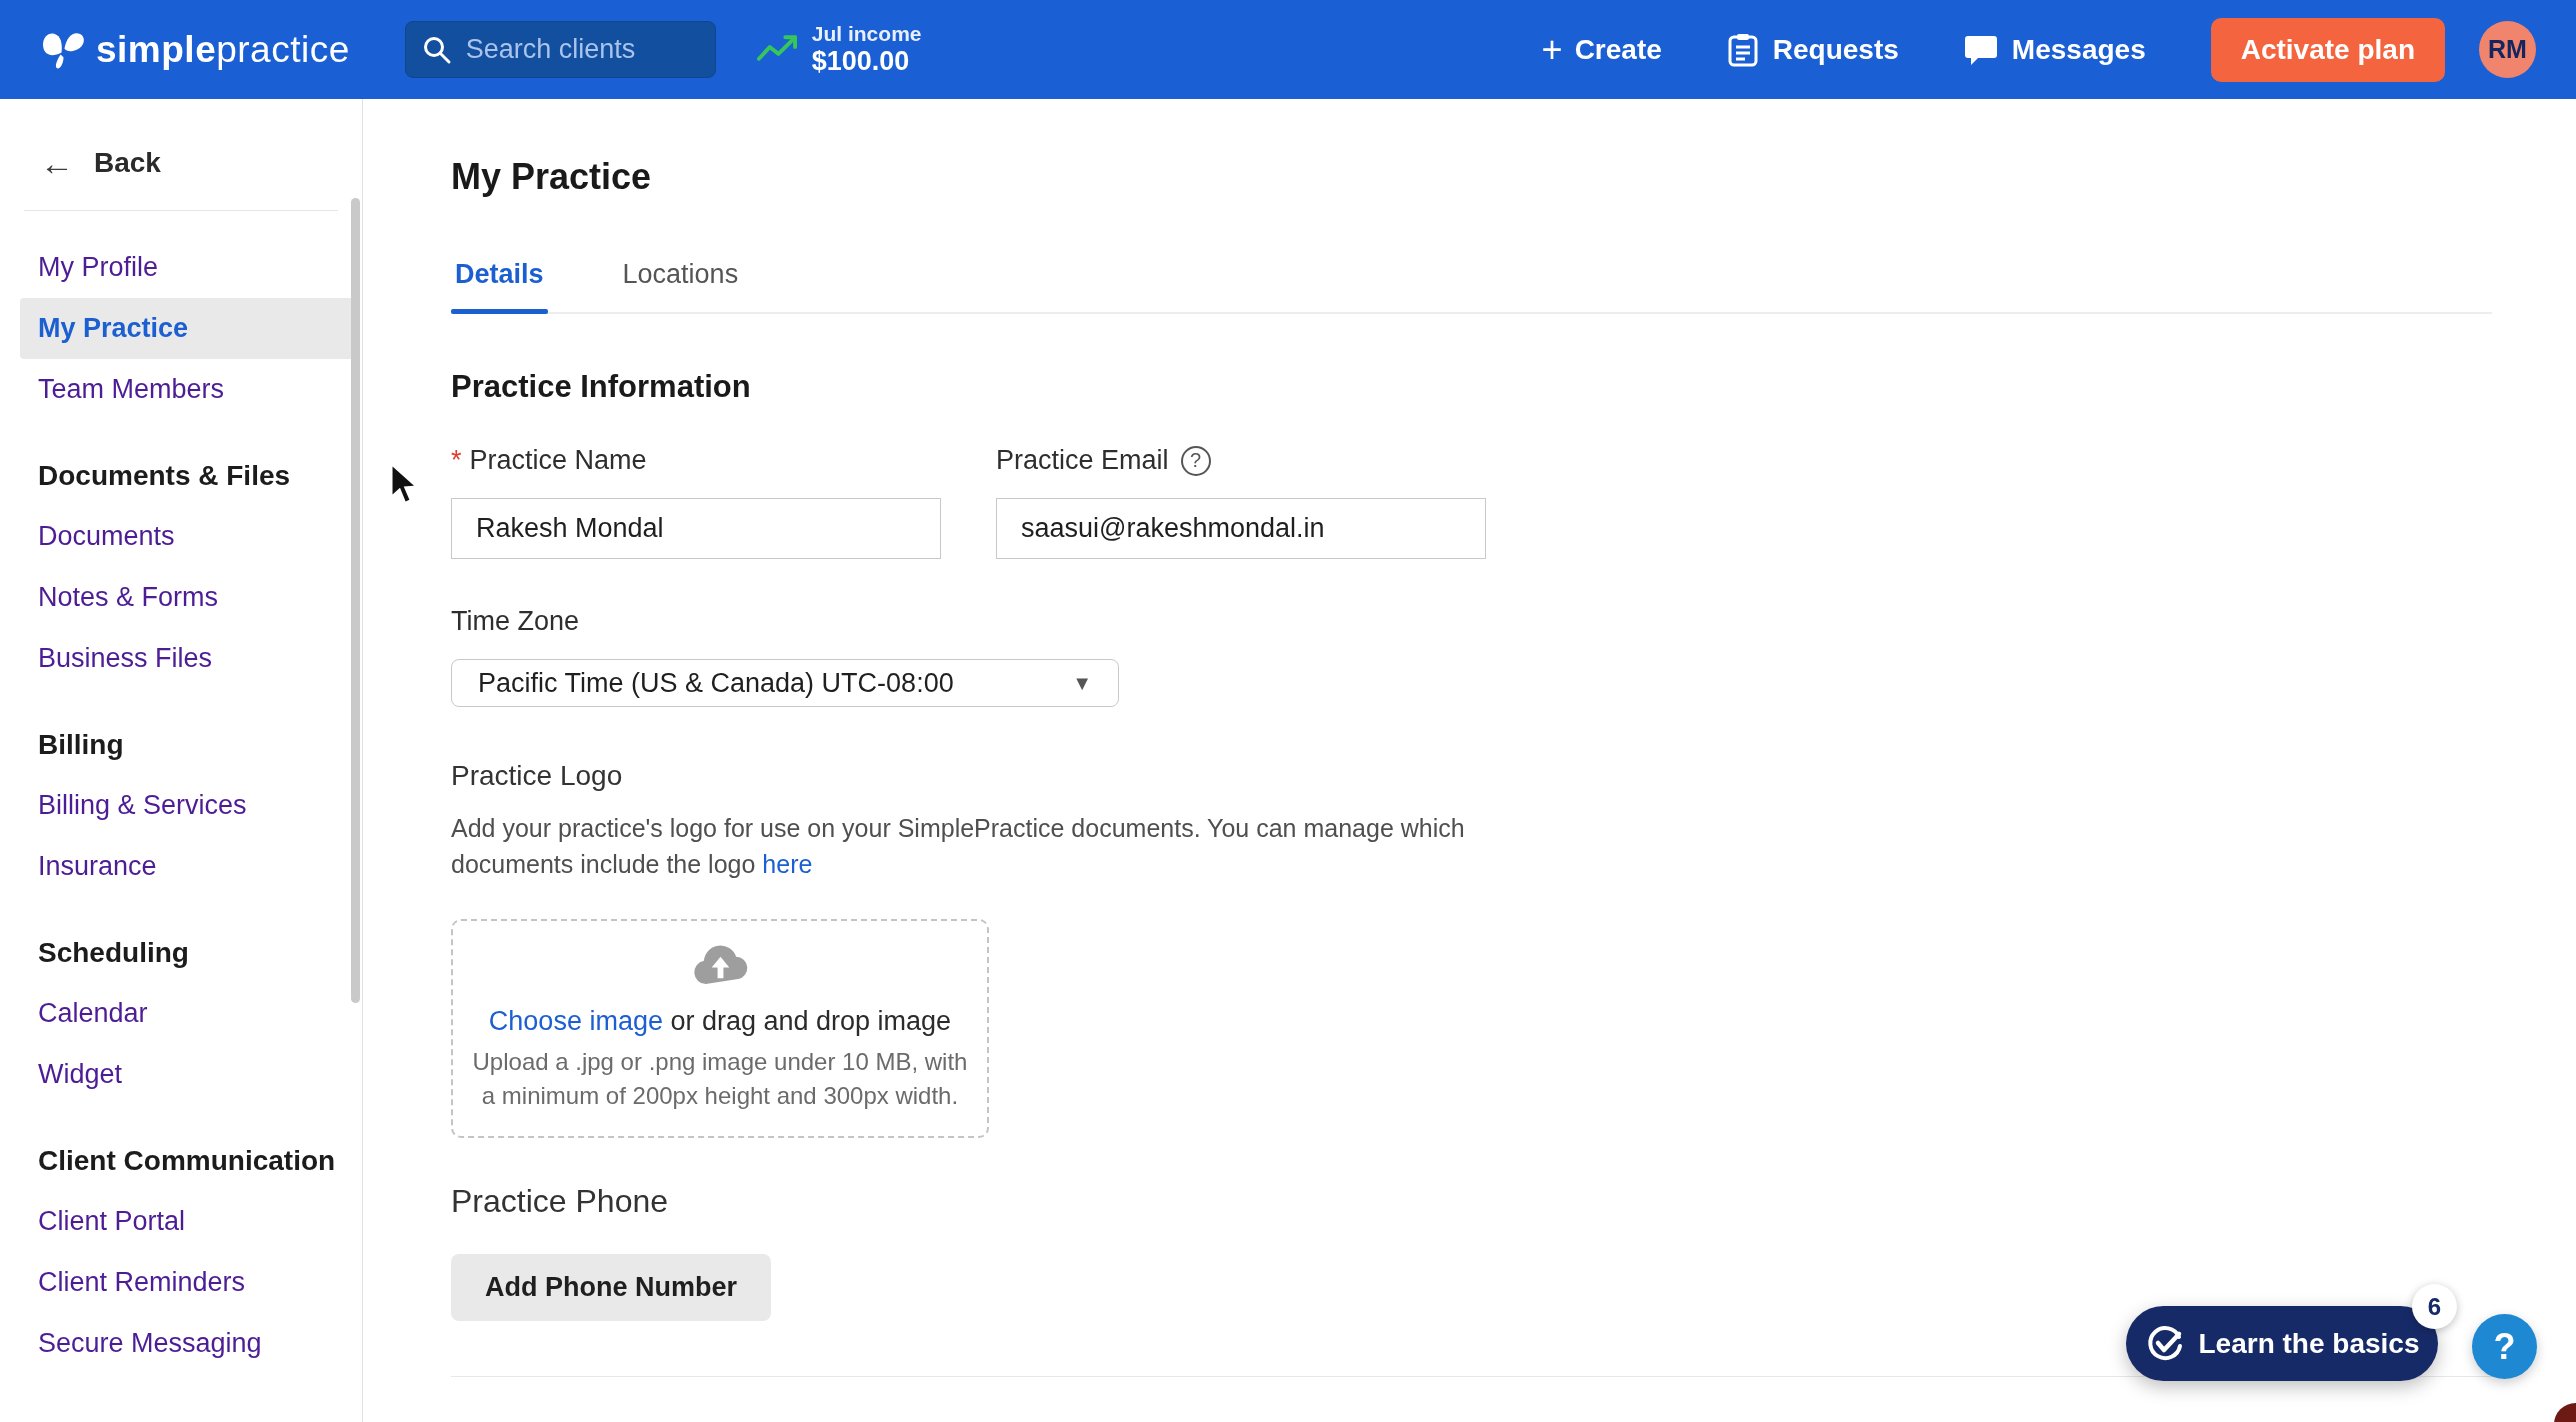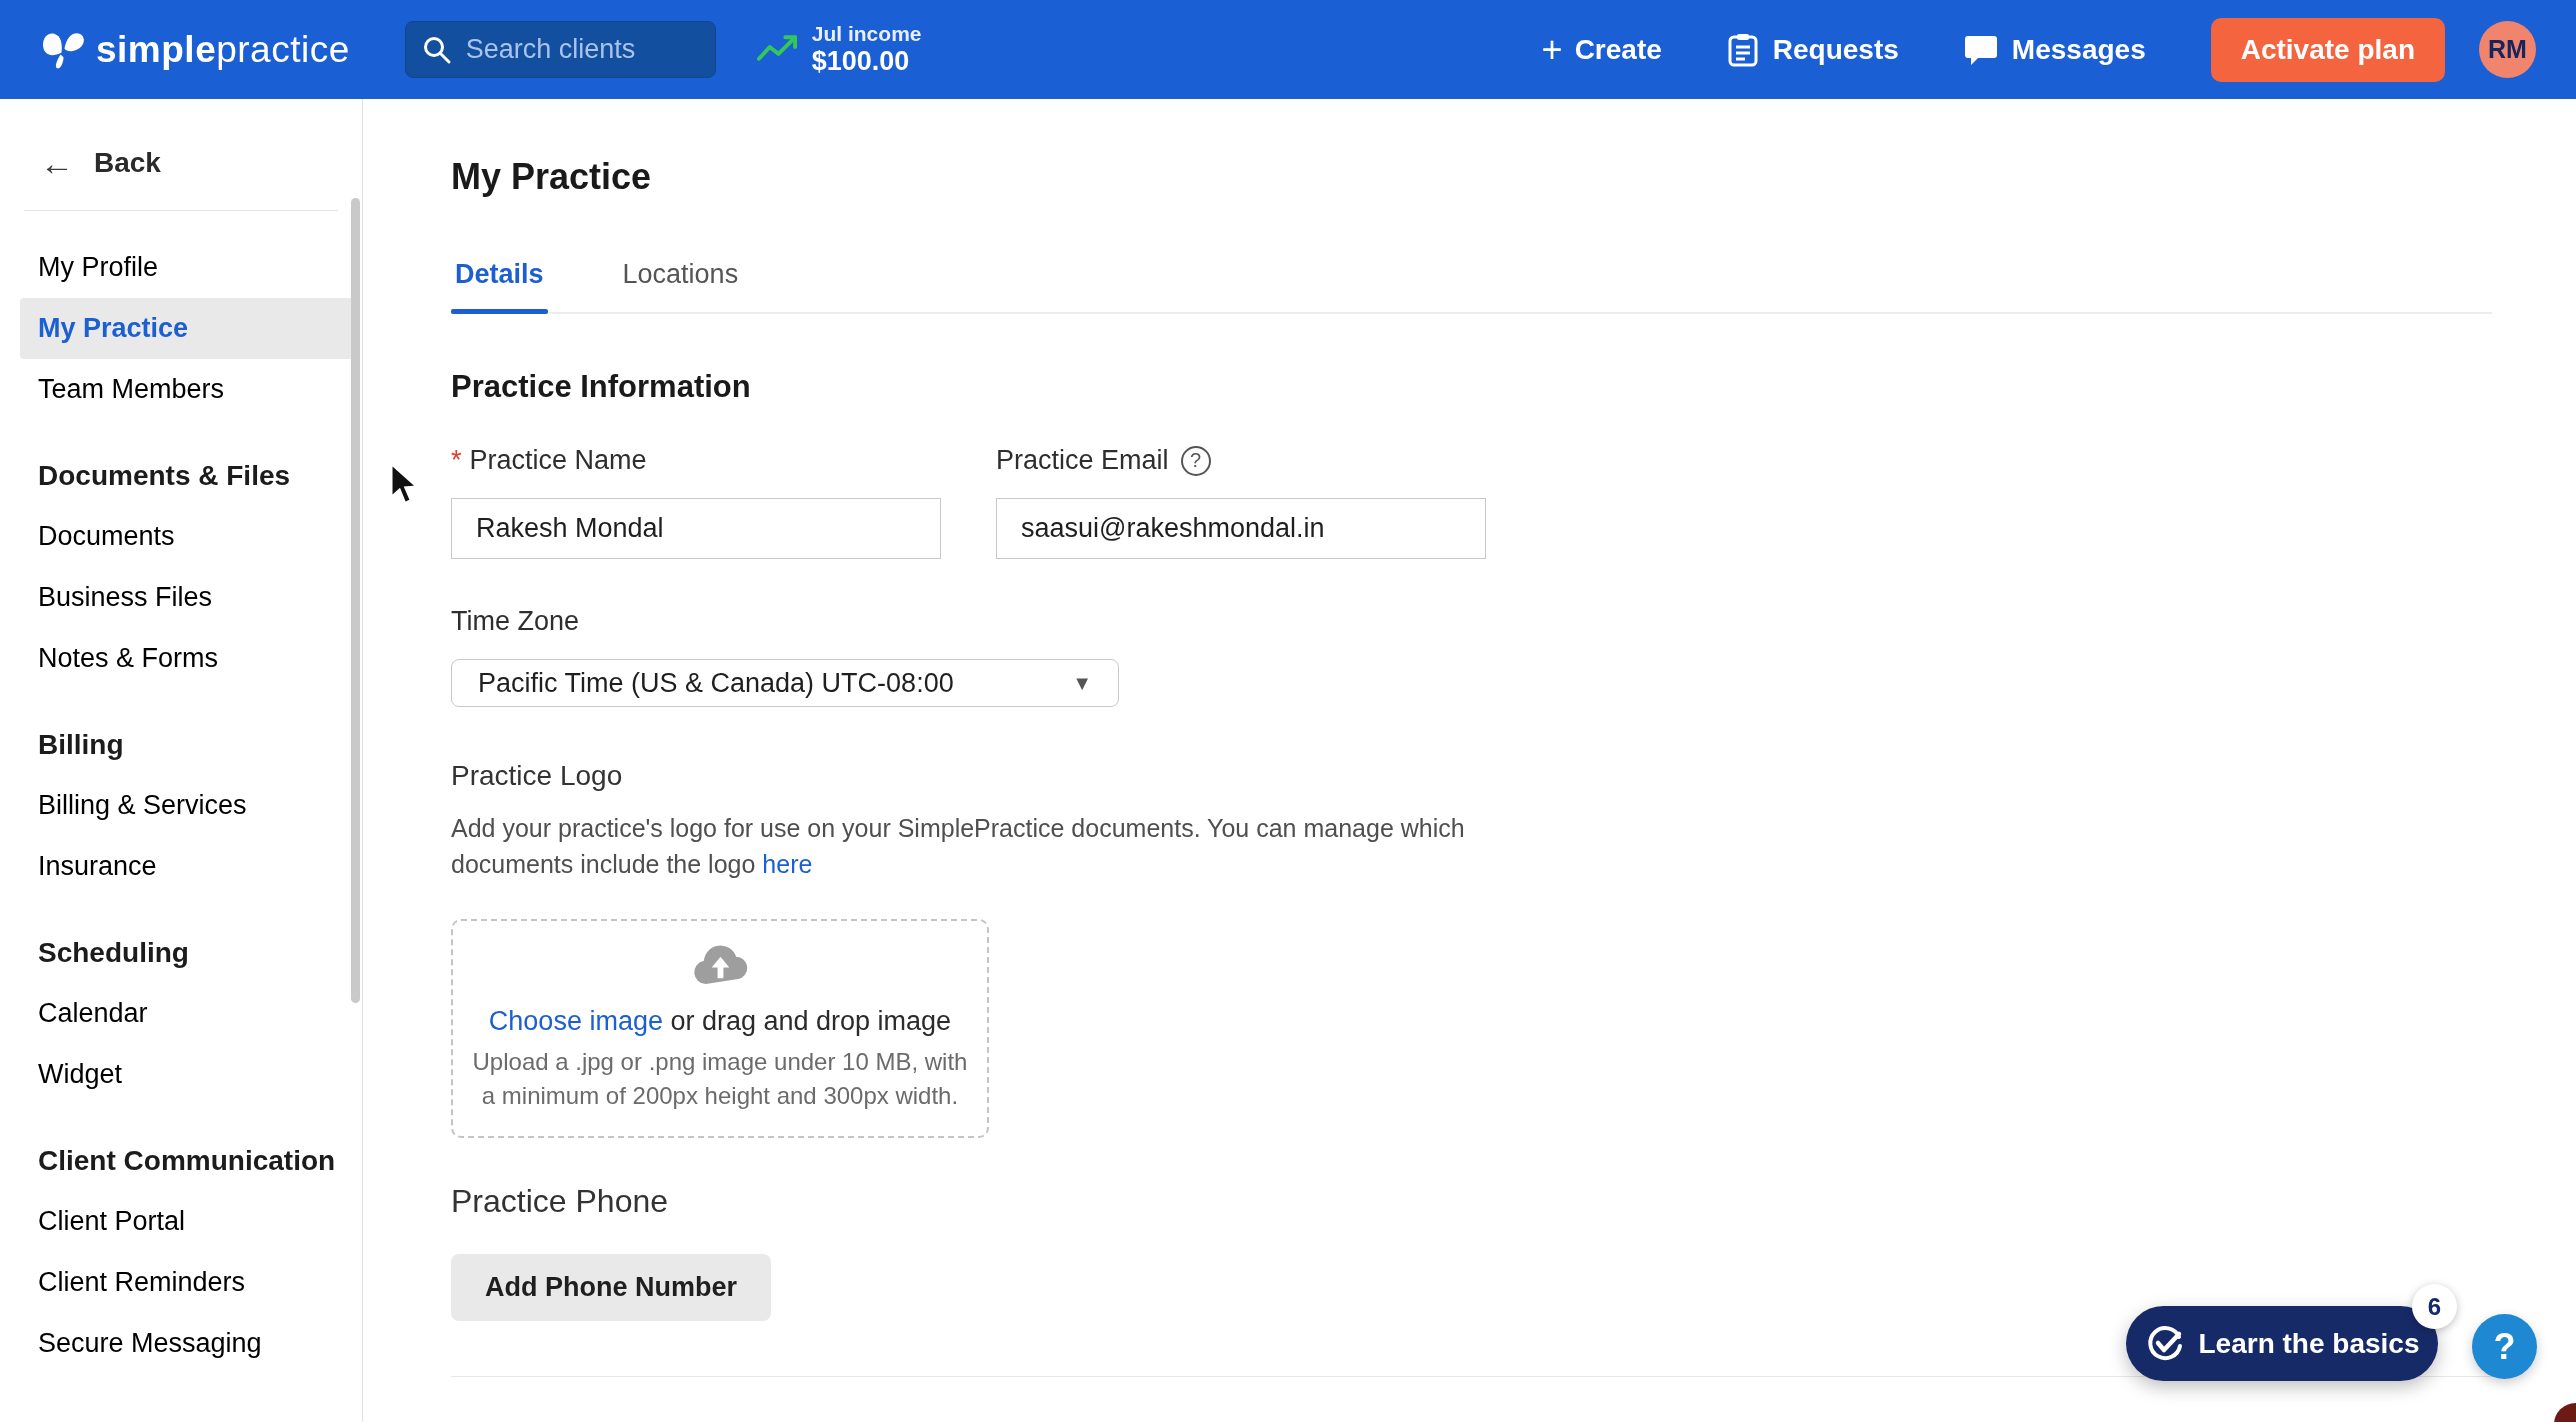--- a/index.html
+++ b/index.html
@@ -39,21 +39,21 @@
 
   
   .sidebar { position:absolute; top:99px; left:0; width:363px; height:1324px;
     background:#fff; border-right:1px solid #e2e2e2; z-index:20; }
   .back-row { display:flex; align-items:center; padding:47px 0 30px 40px; cursor:pointer; }
   .back-arrow { font-size:34px; color:#3c3c3c; margin-right:20px; line-height:1; }
   .back-label { font-size:28px; font-weight:bold; color:#2b2b2b; }
   .side-divider { height:1px; background:#e4e4e4; margin:0 24px 10px 24px; }
   .side-section { margin-top:26px; }
   .side-heading { font-size:28px; font-weight:bold; color:#1c1c1c; padding:14px 20px 14px 38px; }
-  .side-item { font-size:27px; color:#000000; padding:15px 20px 15px 38px; cursor:pointer; }
+  .side-item { font-size:27px; color:#4c1d95; padding:15px 20px 15px 38px; cursor:pointer; }
   .side-item.active { background:#e9e9e9; color:#1b5fd0; font-weight:bold;
     margin:0 8px 0 20px; padding-left:18px; border-radius:4px; }
   .side-scrollbar { position:absolute; top:99px; right:2px; width:9px; height:805px;
     background:#c9c9c9; border-radius:5px; }
 
   
   .main { position:absolute; top:99px; left:363px; width:2213px; height:1324px;
     background:#fff; padding:57px 84px 0 88px; }
   .page-title { font-size:36px; font-weight:bold; color:#1a1a1a; }
   .tabs { display:flex; margin-top:61px; border-bottom:2px solid #ededed; }
@@ -183,22 +183,22 @@
 
     <div class="side-section">
       <div class="side-item">My Profile</div>
       <div class="side-item active">My Practice</div>
       <div class="side-item">Team Members</div>
     </div>
 
     <div class="side-section">
       <div class="side-heading">Documents &amp; Files</div>
       <div class="side-item">Documents</div>
+      <div class="side-item">Notes &amp; Forms</div>
       <div class="side-item">Business Files</div>
-      <div class="side-item">Notes &amp; Forms</div>
     </div>
 
     <div class="side-section">
       <div class="side-heading">Billing</div>
       <div class="side-item">Billing &amp; Services</div>
       <div class="side-item">Insurance</div>
     </div>
 
     <div class="side-section">
       <div class="side-heading">Scheduling</div>

